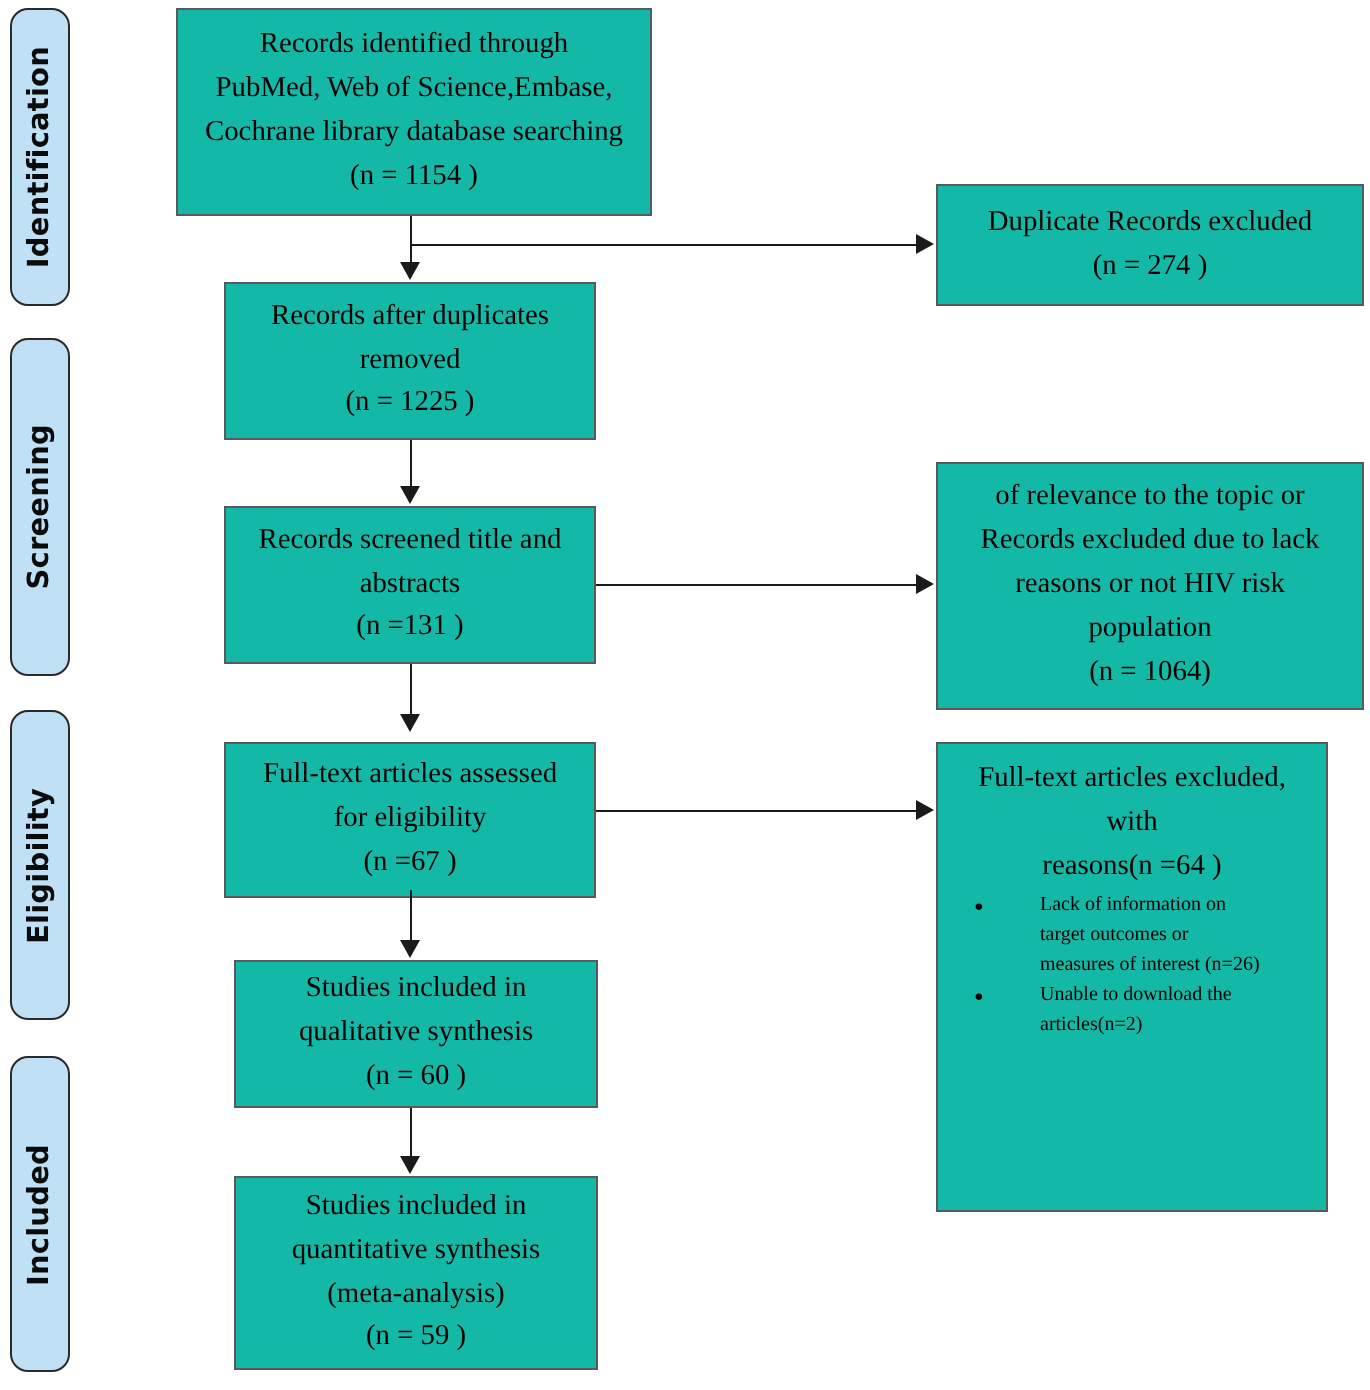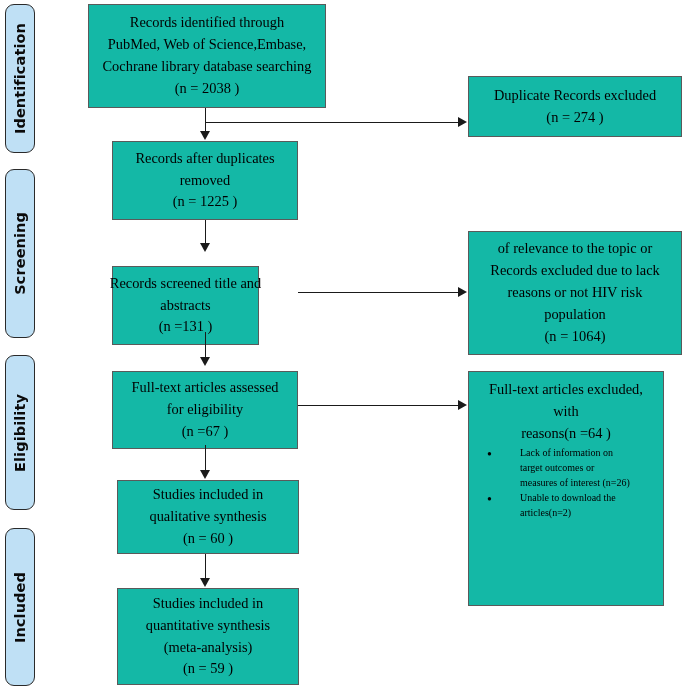--- a/index.html
+++ b/index.html
@@ -133,30 +133,30 @@
   </div>
 
   <div class="stage-pill" style="left:5px; top:528px; width:30px; height:158px;">
     <span class="stage-label">Included</span>
   </div>
 
   <div class="box" style="left:88px; top:4px; width:238px; height:104px;">
     <span class="line">Records identified through</span>
     <span class="line">PubMed, Web of Science,Embase,</span>
     <span class="line">Cochrane library database searching</span>
-    <span class="line">(n = 2038 )</span>
+    <span class="line">(n = 1154 )</span>
   </div>
 
   <div class="box" style="left:112px; top:141px; width:186px; height:79px;justify-content:center;">
     <span class="line">Records after duplicates</span>
     <span class="line">removed</span>
     <span class="line">(n = 1225 )</span>
   </div>
 
-  <div class="box" style="left:112px; top:266px; width:147px; height:79px;">
+  <div class="box" style="left:112px; top:253px; width:186px; height:79px;">
     <span class="line">Records screened title and</span>
     <span class="line">abstracts</span>
     <span class="line">(n =131 )</span>
   </div>
 
   <div class="box" style="left:112px; top:371px; width:186px; height:78px;">
     <span class="line">Full-text articles assessed</span>
     <span class="line">for eligibility</span>
     <span class="line">(n =67 )</span>
   </div>
@@ -167,21 +167,21 @@
     <span class="line">(n = 60 )</span>
   </div>
 
   <div class="box" style="left:117px; top:588px; width:182px; height:97px;">
     <span class="line">Studies included in</span>
     <span class="line">quantitative synthesis</span>
     <span class="line">(meta-analysis)</span>
     <span class="line">(n = 59 )</span>
   </div>
 
-  <div class="box" style="left:468px; top:76px; width:214px; height:61px;">
+  <div class="box" style="left:468px; top:92px; width:214px; height:61px;">
     <span class="line">Duplicate Records excluded</span>
     <span class="line">(n = 274 )</span>
   </div>
 
   <div class="box" style="left:468px; top:231px; width:214px; height:124px;">
     <span class="line">of relevance to the topic or</span>
     <span class="line">Records excluded due to lack</span>
     <span class="line">reasons or not HIV risk</span>
     <span class="line">population</span>
     <span class="line">(n = 1064)</span>

